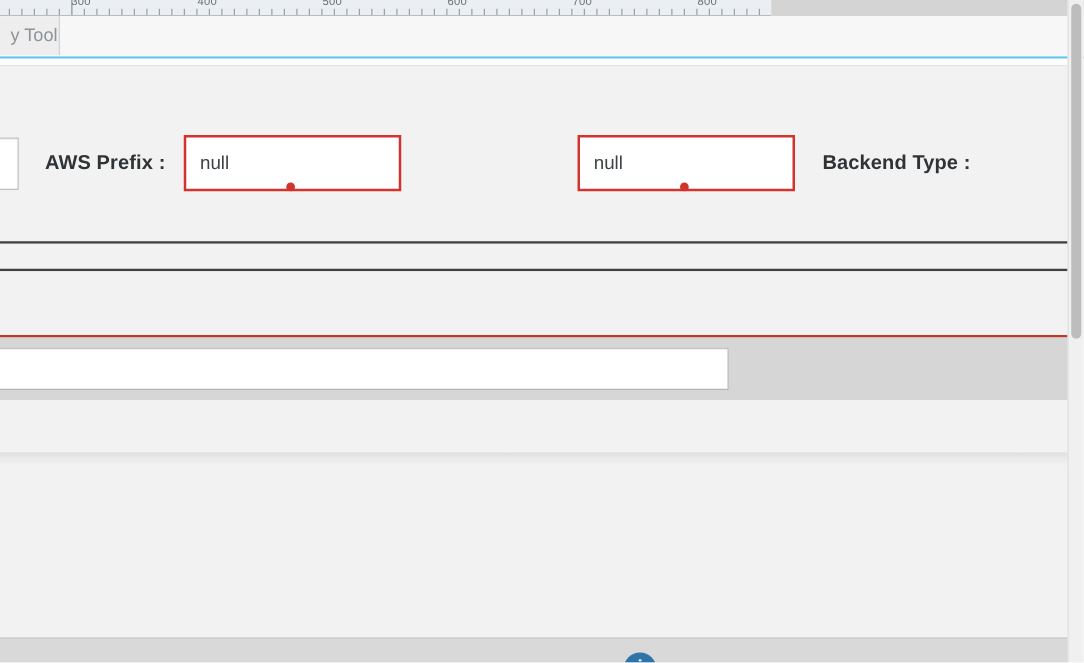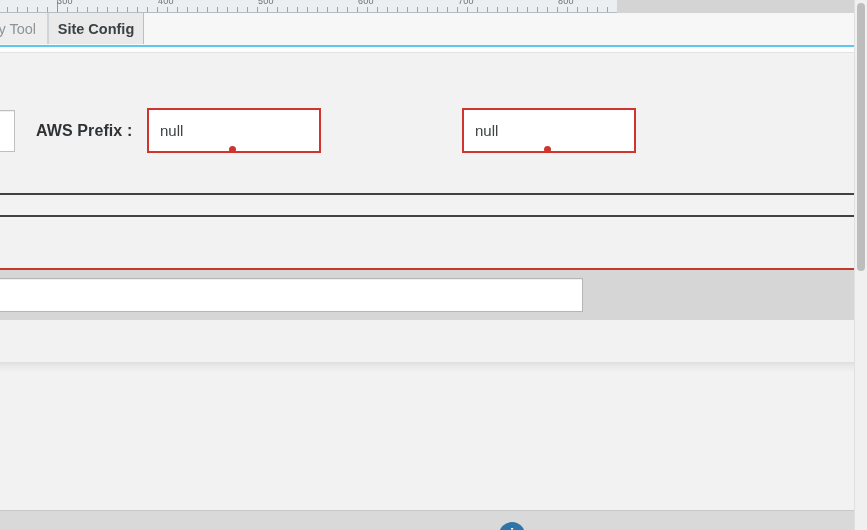--- a/index.html
+++ b/index.html
@@ -91,21 +91,21 @@
     color: #5a6066;
     background: #f2f2f2;
     border-right: 1px solid #cfd4d8;
     padding: 0 14px;
     white-space: nowrap;
   }
   .tab.partial {
     left: 0;
     width: 48px;
     justify-content: flex-end;
-    padding-right: 11px;
+    padding-right: 1px;
     color: #8d9399;
     background: #eeeeee;
   }
   .tab.active {
     left: 48px;
     width: 96px;
     background: #eaeaea;
     color: #3c4145;
     font-weight: 600;
     border-left: 1px solid #cfd4d8;
@@ -361,39 +361,39 @@
         <div class="ruler-label" style="left: 358px;">600</div>
         <div class="ruler-label" style="left: 458px;">700</div>
         <div class="ruler-label" style="left: 558px;">800</div>
       </div>
   </div>
   <div class="ruler-right-fill"></div>
 
   <div class="tabstrip">
     <div class="tabstrip-bg"></div>
     <div class="tab partial">y Tool</div>
-    <div class="tab active">Site Config</div>
     <div class="tab-rest"></div>
   </div>
 
   <div class="panel">
 
     <div class="band-top"></div>
 
     <div class="form-row">
 
       <div class="textbox plain" style="left:-18px; top:10px; width:33px; height:42px;"></div>
 
       <div class="field-label" style="left:36px; top:0;">AWS Prefix :</div>
       <div class="textbox" style="left:147px; top:8px; width:174px; height:45px;">null</div>
       <div class="req-dot" style="left:229px; top:46px;"></div>
 
       <div class="textbox" style="left:462px; top:8px; width:174px; height:45px;">null</div>
       <div class="req-dot" style="left:544px; top:46px;"></div>
 
+      <div class="field-label" style="left:658px; top:0;">Backend Type :</div>
     </div>
 
     <div class="rule-dark" style="top:146px;"></div>
     <div class="plain-area" style="top:148px; height:20px;"></div>
     <div class="rule-dark" style="top:168px;"></div>
 
     <div class="plain-area" style="top:170px; height:51px;"></div>
 
     <div class="rule-red" style="top:221px;"></div>
 

